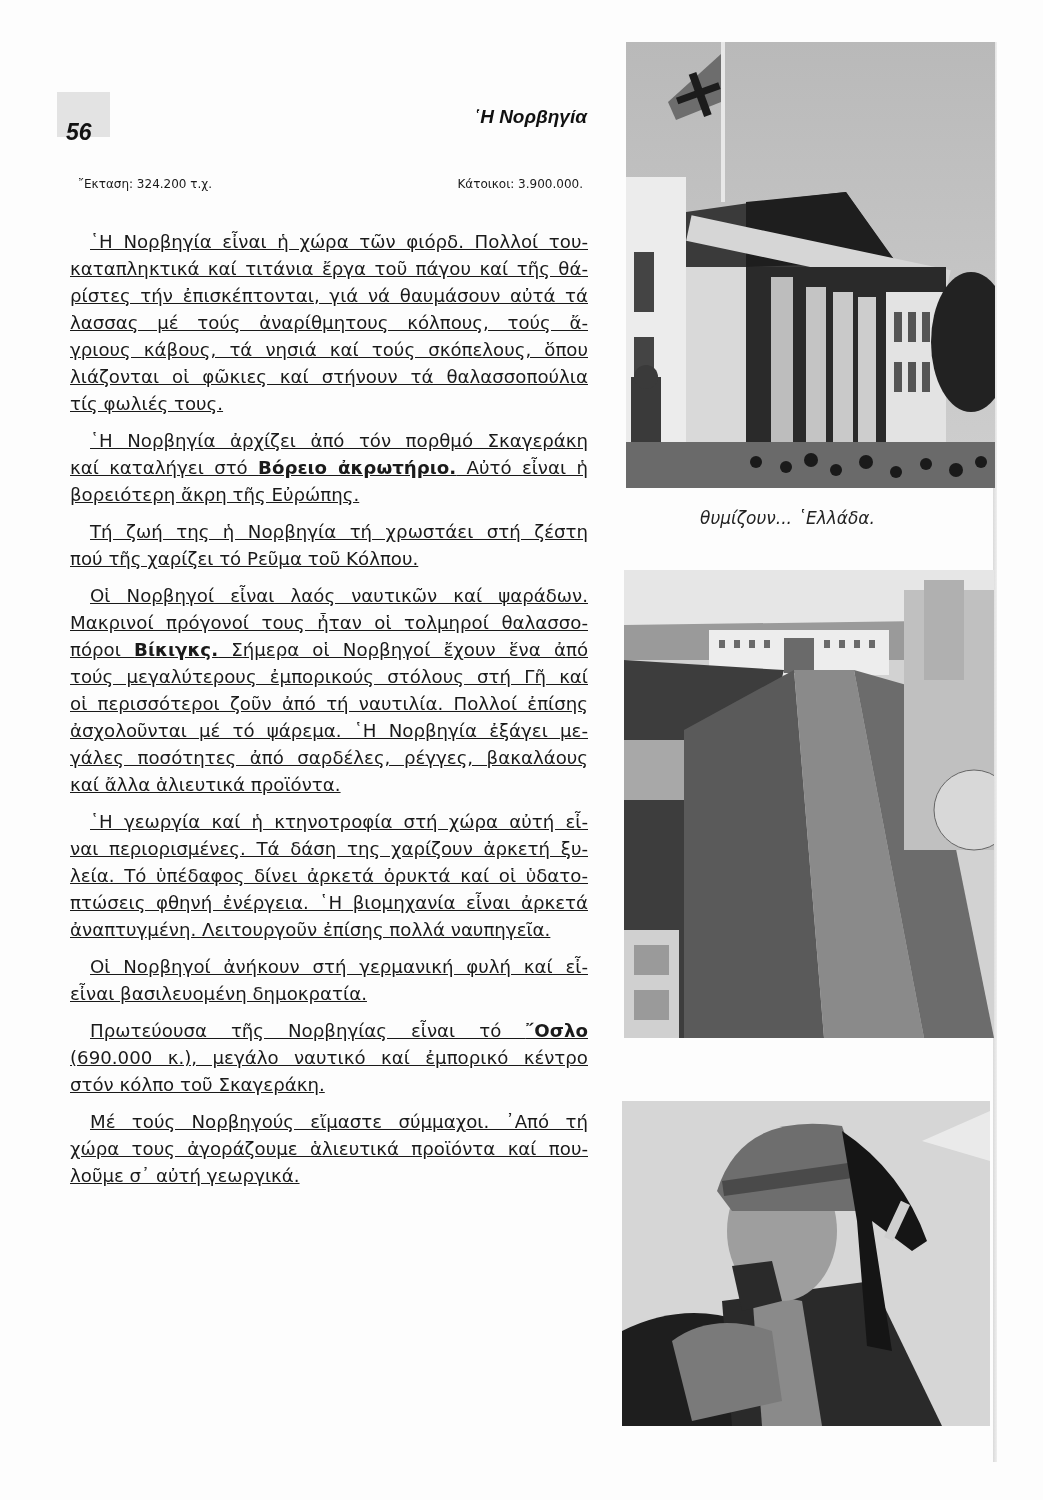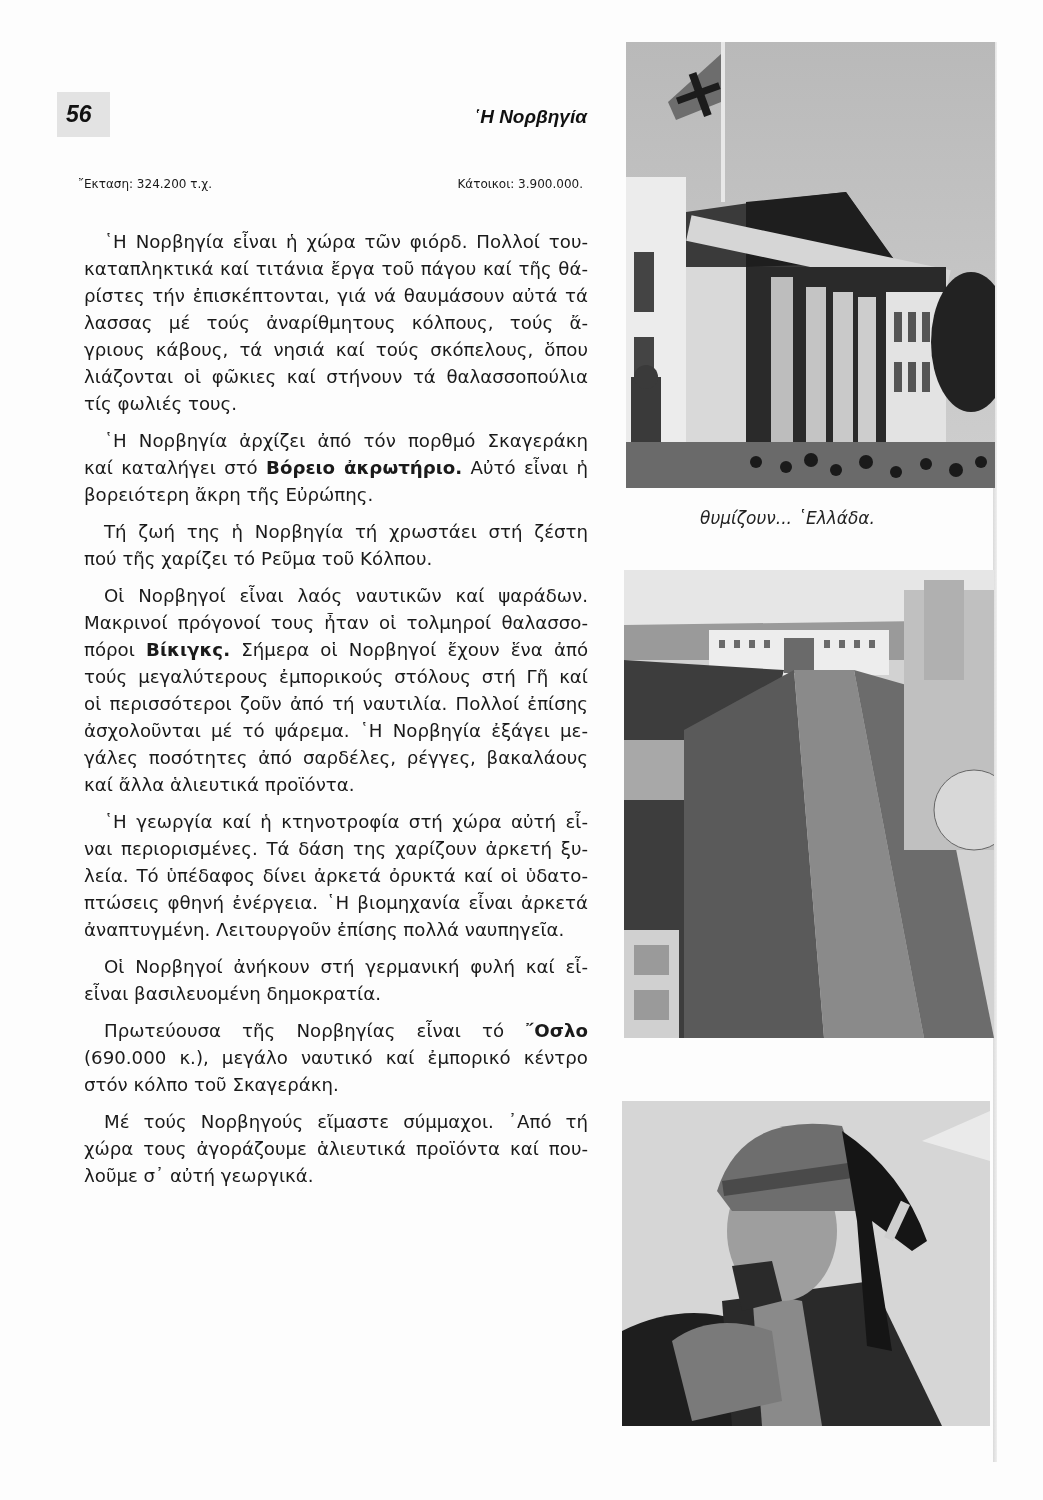--- a/index.html
+++ b/index.html
@@ -10,38 +10,38 @@
   }
   .binding {
     position: absolute; left: 993px; top: 42px; width: 4px; height: 1420px;
     background: linear-gradient(to right, #dadada, #efefef);
   }
   .page-num-box {
     position: absolute; left: 57px; top: 92px; width: 53px; height: 45px;
     background: #e3e3e3;
   }
   .page-num {
-    position: absolute; left: 66px; top: 101px;
+    position: absolute; left: 66px; top: 119px;
     font-family: "Liberation Sans", sans-serif; font-weight: bold; font-style: italic;
     font-size: 23px; color: #111;
   }
   .running-title {
     position: absolute; right: 456px; top: 106px;
     font-family: "Liberation Sans", sans-serif; font-weight: bold; font-style: italic;
     font-size: 19px; color: #111; white-space: nowrap;
   }
   .facts {
     position: absolute; left: 78px; top: 177px; width: 505px; height: 26px;
     font-size: 12px;
   }
   .facts .area { position: absolute; left: 0; top: 0; white-space: nowrap; }
   .facts .pop { position: absolute; right: 0; top: 0; white-space: nowrap; }
 
   .body-text { position: absolute; left: 66px; top: 228px; width: 522px; }
-  .para { margin: 0 0 10px 18px; }
+  .para { margin: 0 0 10px 4px; text-decoration: underline; }
   .line {
     display: block; font-size: 18.2px; line-height: 27px; height: 27px;
     text-align: justify; text-align-last: justify; white-space: nowrap;
     overflow: visible;
   }
   .line.first { padding-left: 20px; }
   .line.last { text-align-last: left; }
   .b { font-weight: bold; }
 
   .photo {

